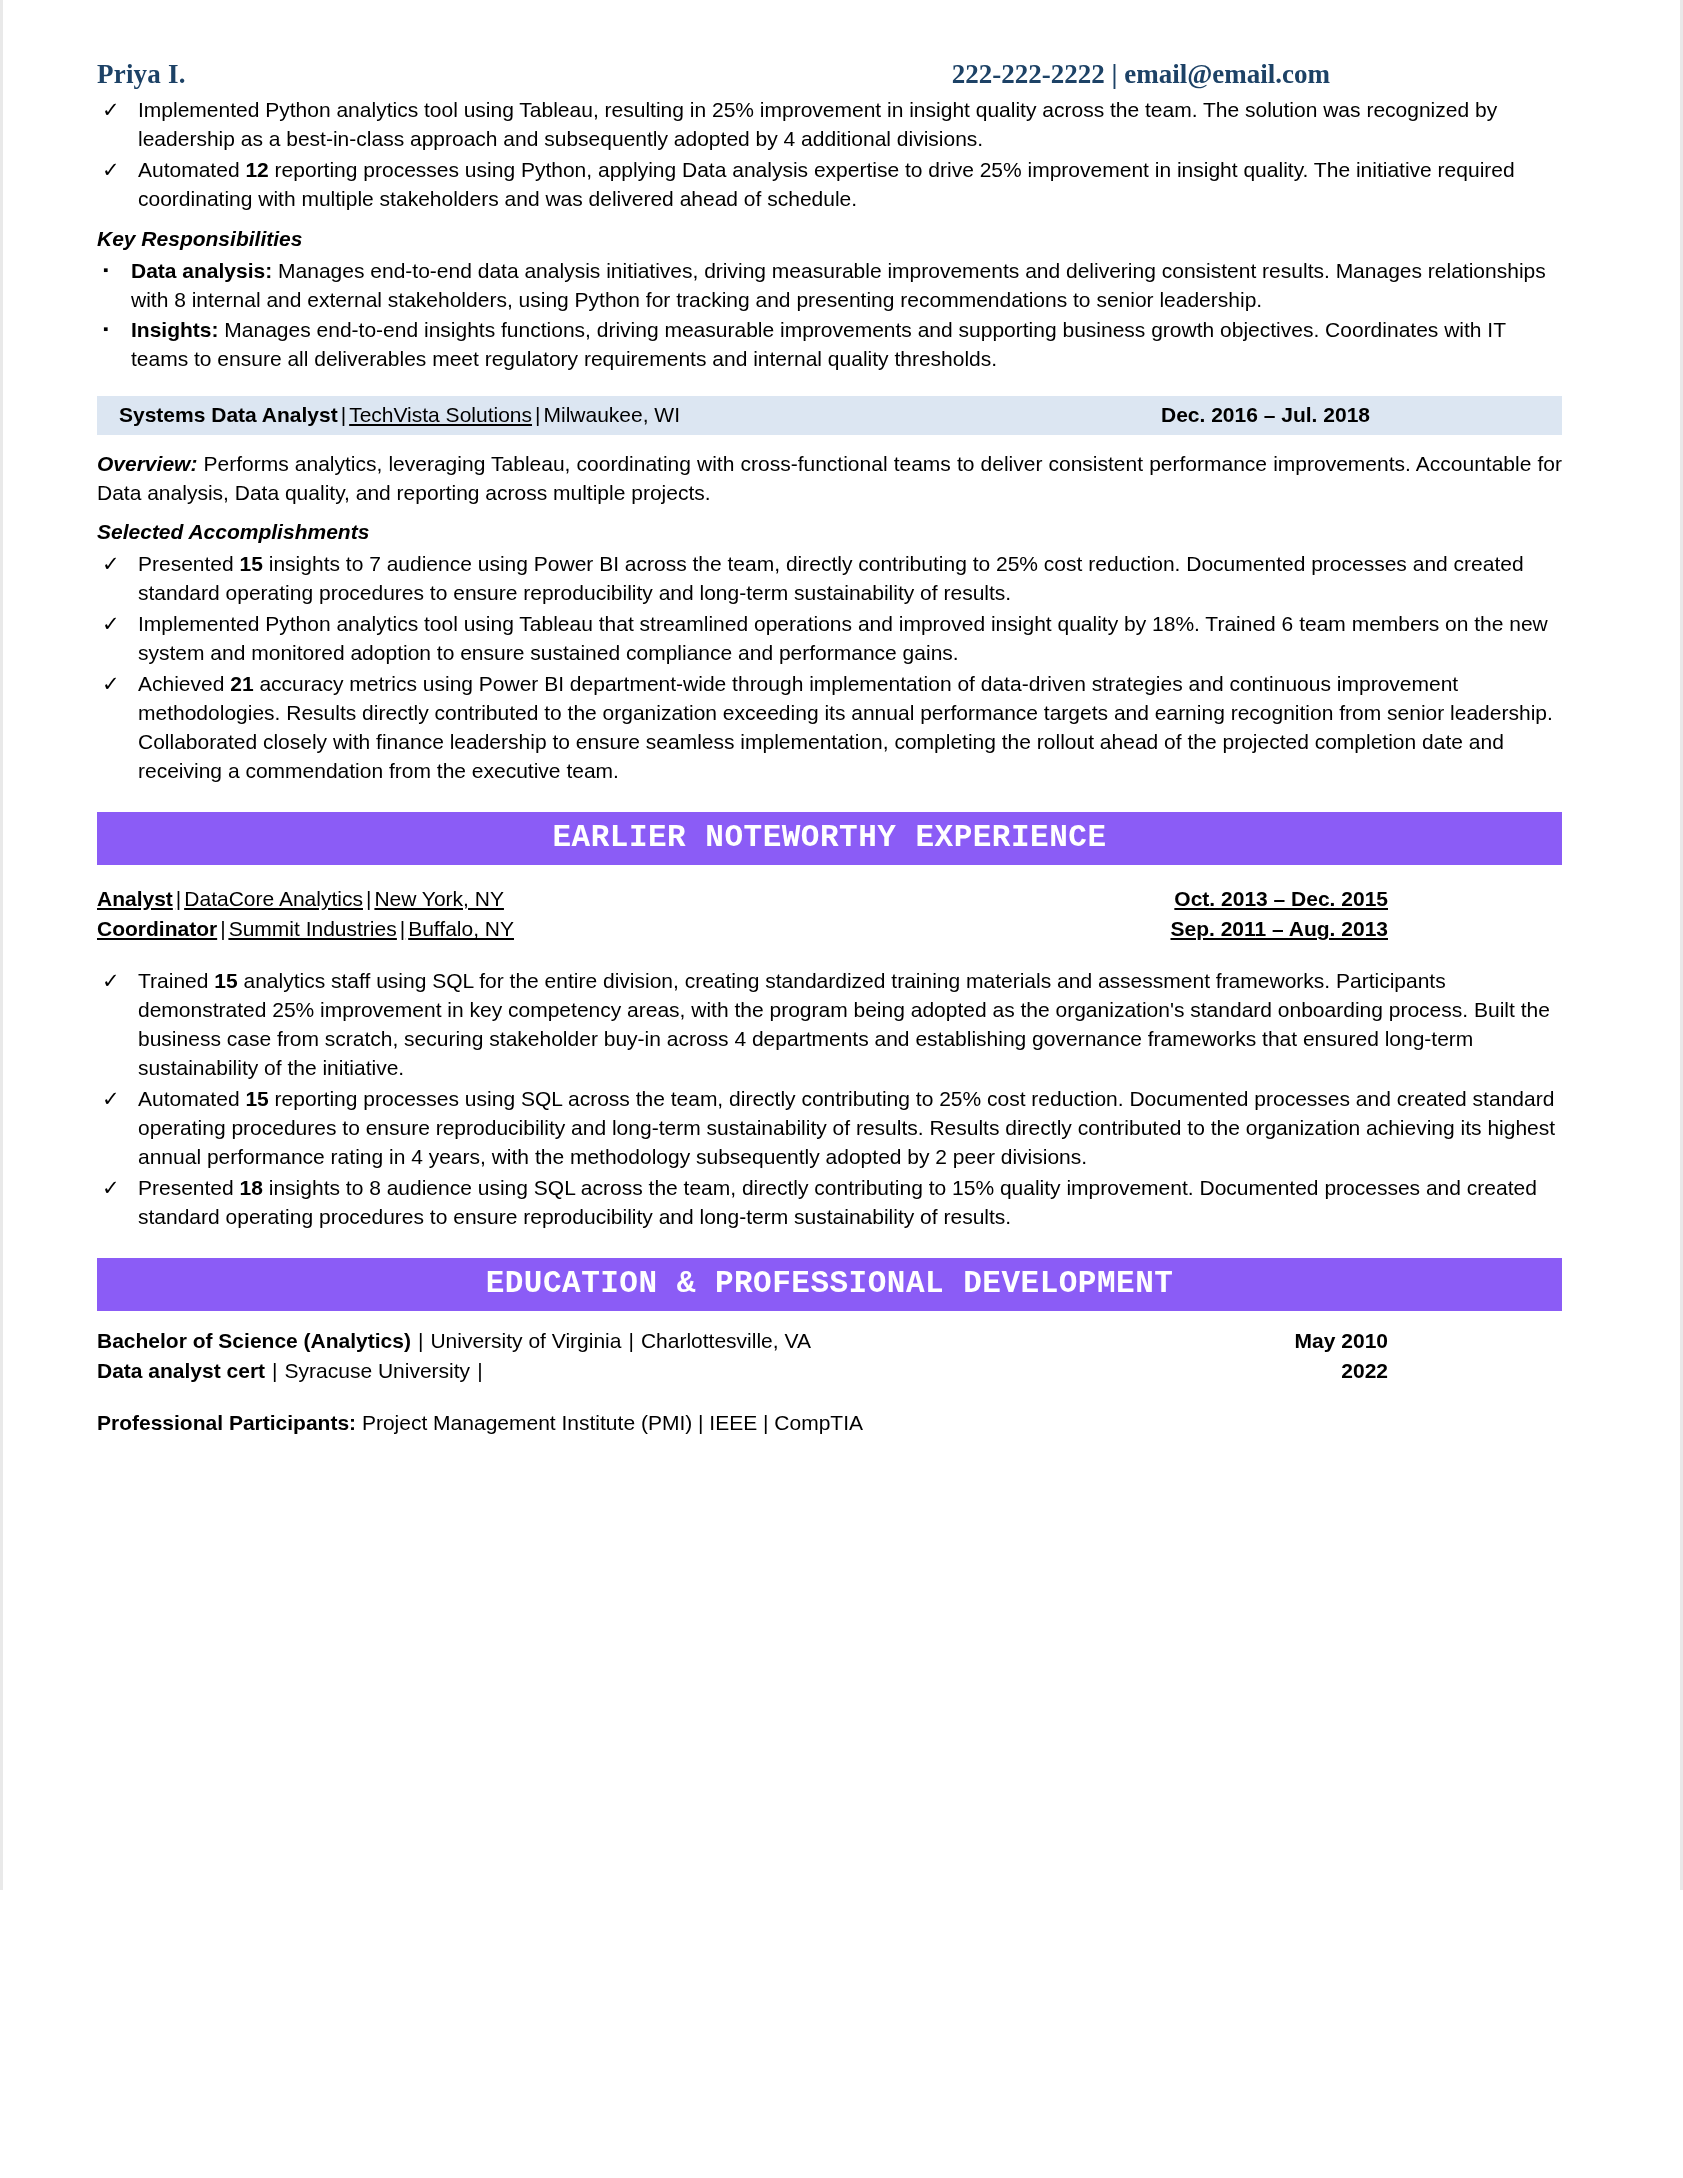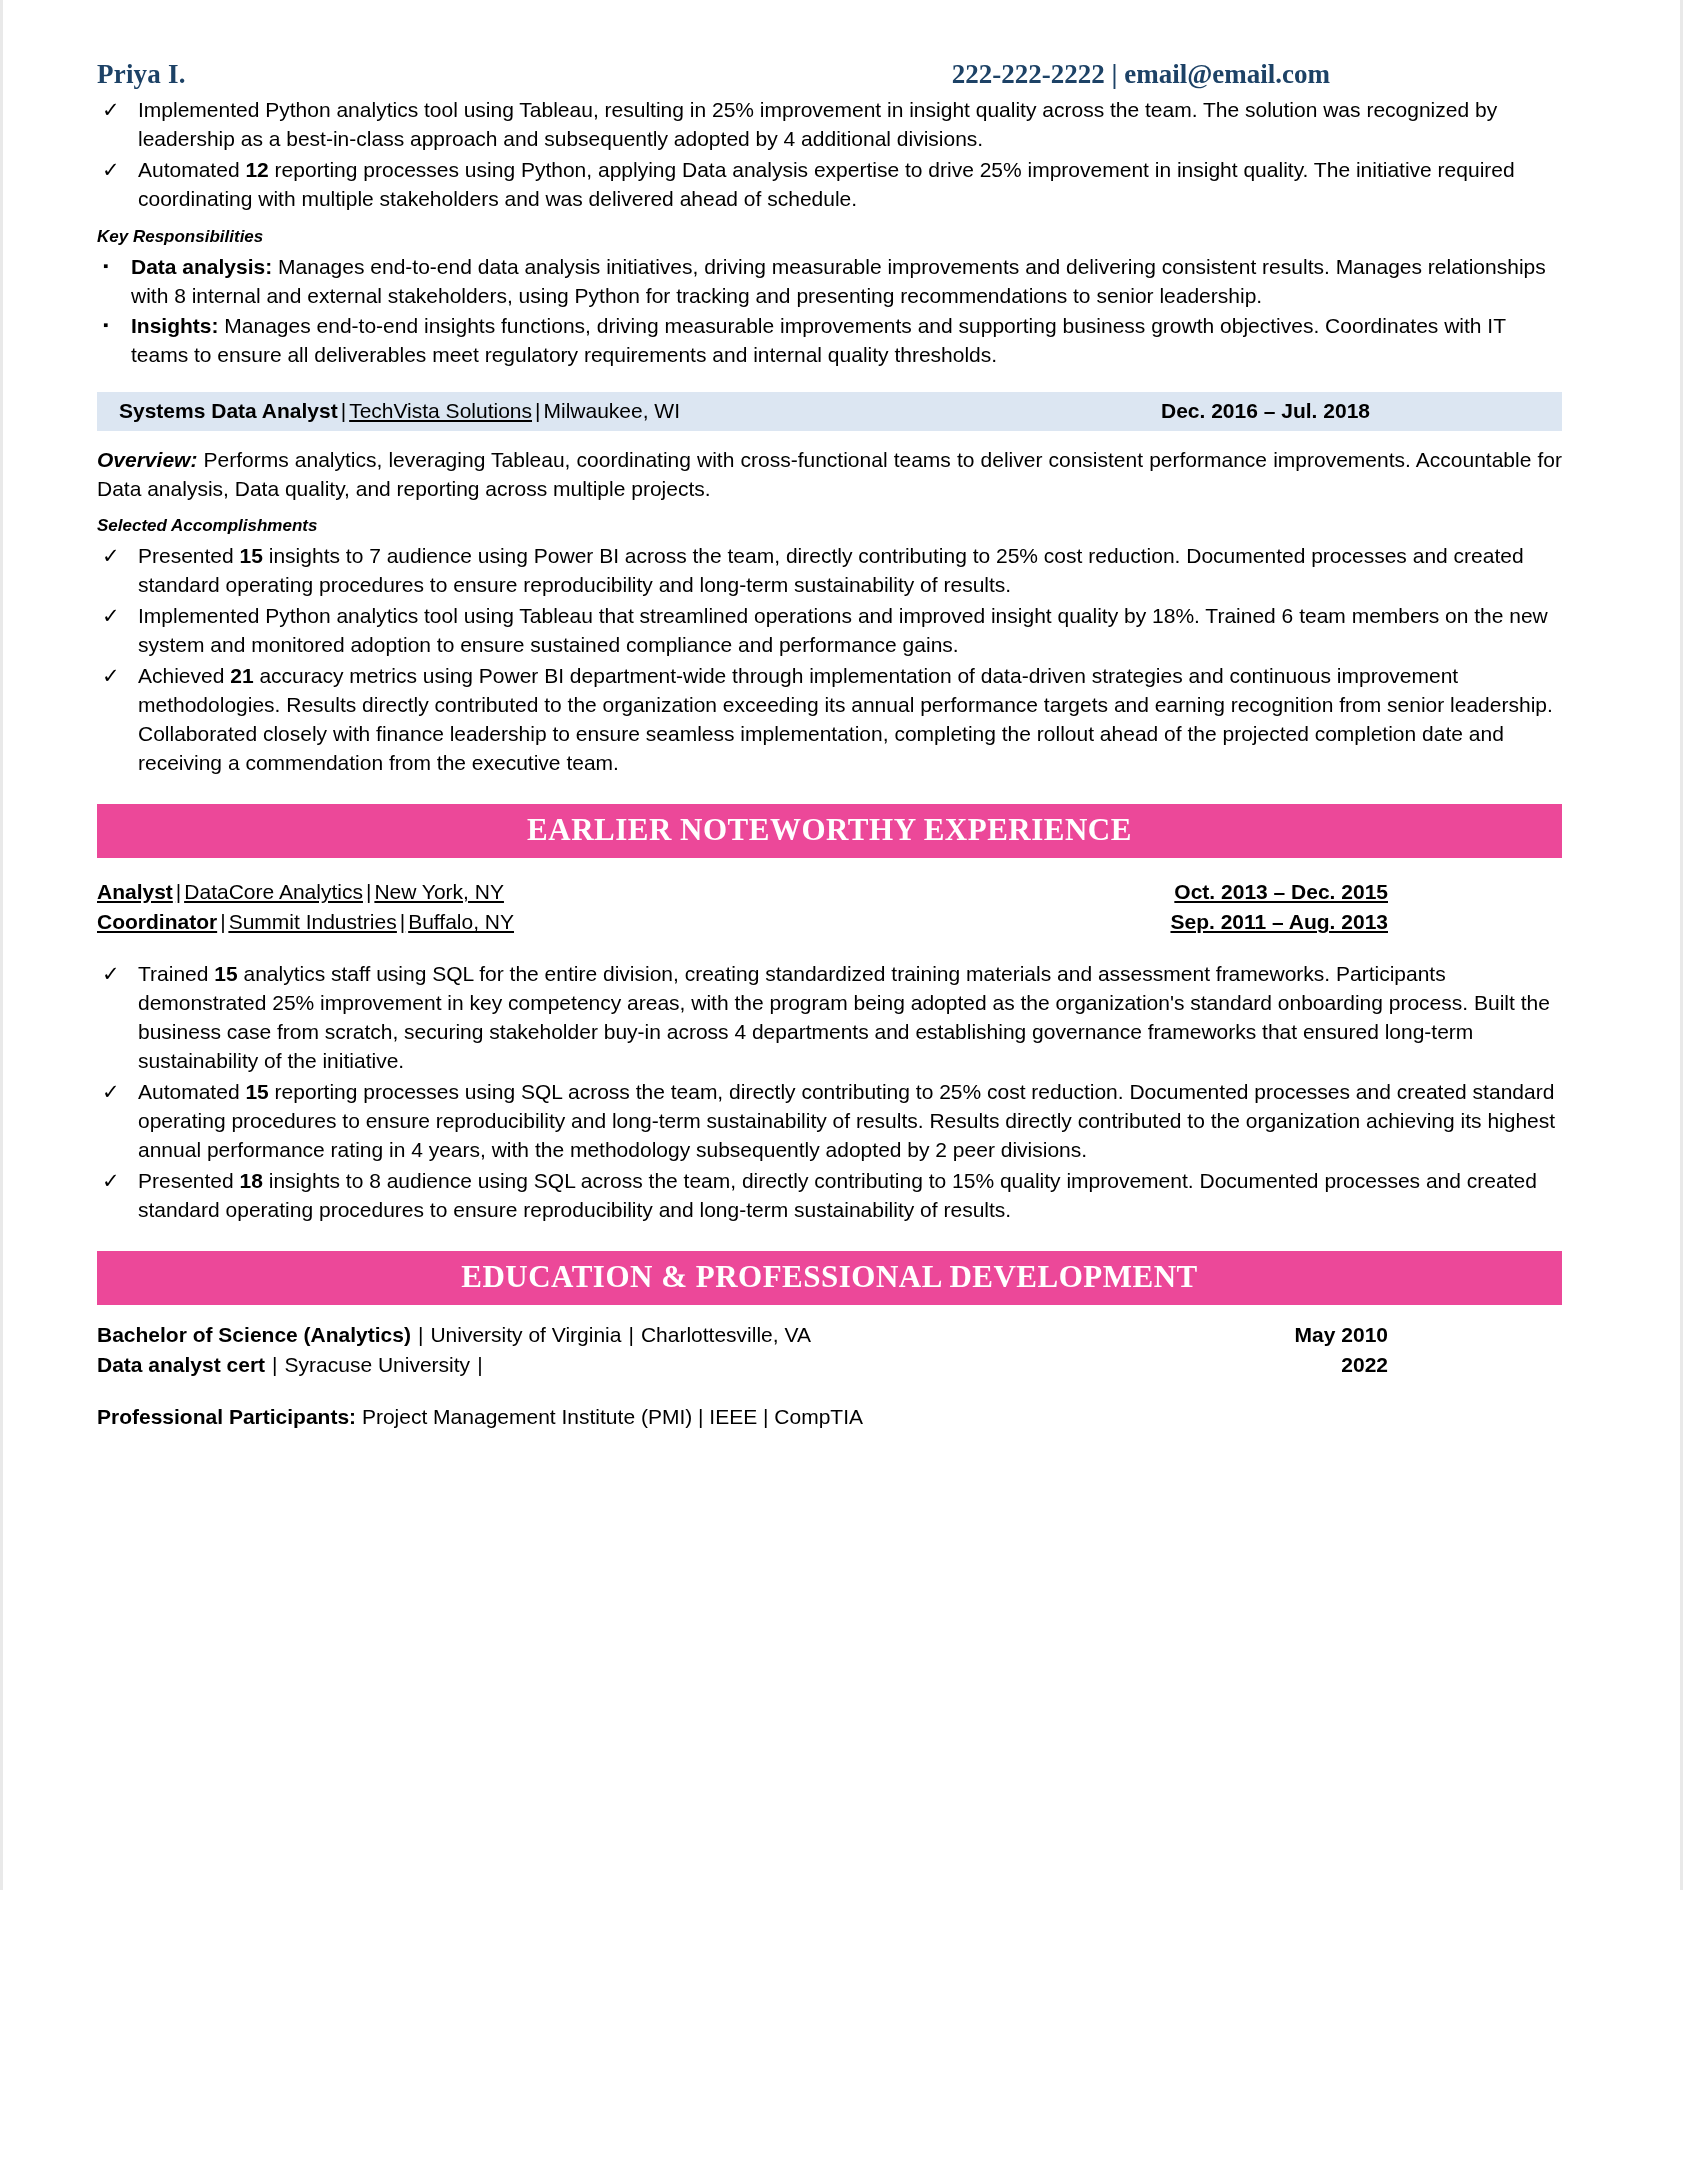--- a/index.html
+++ b/index.html
@@ -54,21 +54,21 @@
   }
 
   
   .para {
     font-size: 21px;
     line-height: 1.37;
     text-align: justify;
     margin: 0;
   }
   .subhead {
-    font-size: 17px;
+    font-size: 21px;
     font-style: italic;
     font-weight: bold;
     margin: 13px 0 6px 0;
   }
 
   
   ul.checks, ul.squares {
     list-style: none;
     margin: 0;
     padding: 0;
@@ -122,24 +122,24 @@
   .jobbar .left .org { text-decoration: underline; }
   .jobbar .right {
     font-size: 21px;
     font-weight: bold;
     margin-right: 174px;
     white-space: nowrap;
   }
 
   
   .secbar {
-    background: #ec4899;
+    background: #8b5cf6;
     color: #ffffff;
     text-align: center;
-    font-family: Liberation Serif, serif;
+    font-family: Liberation Mono, monospace;
     font-weight: bold;
     font-size: 31px;
     letter-spacing: 0.5px;
     padding: 8px 0 10px 0;
     margin: 26px 0 0 0;
   }
 
   
   .row2 {
     display: flex;

